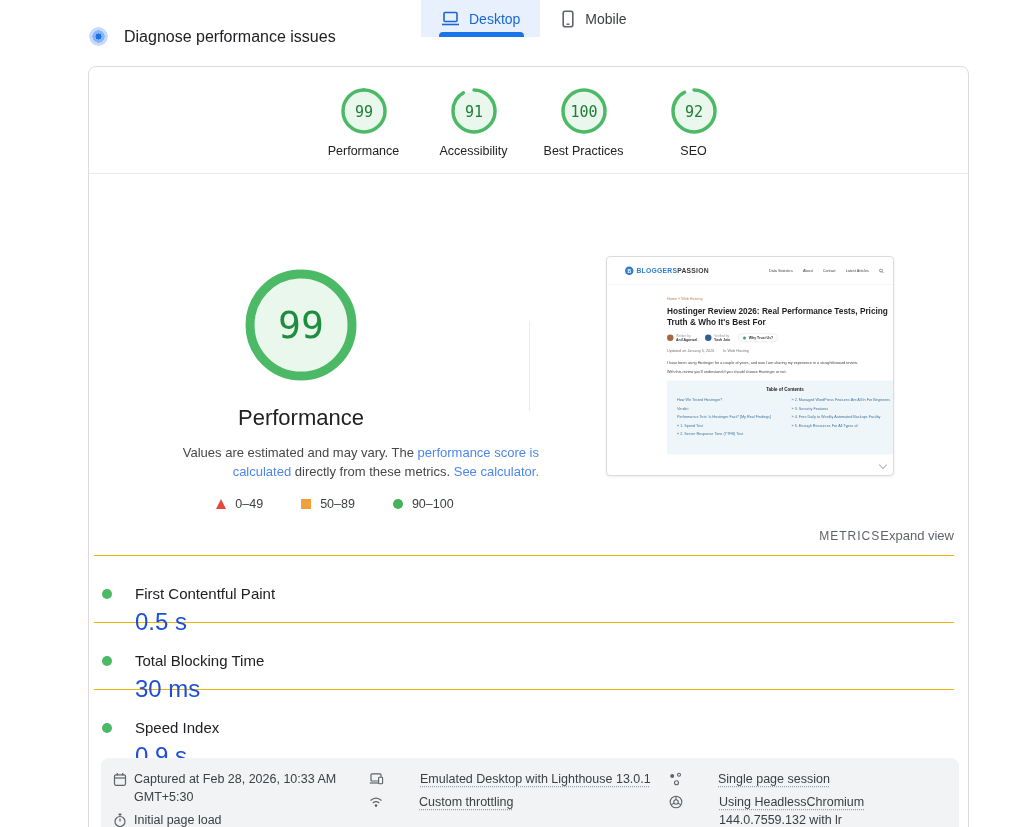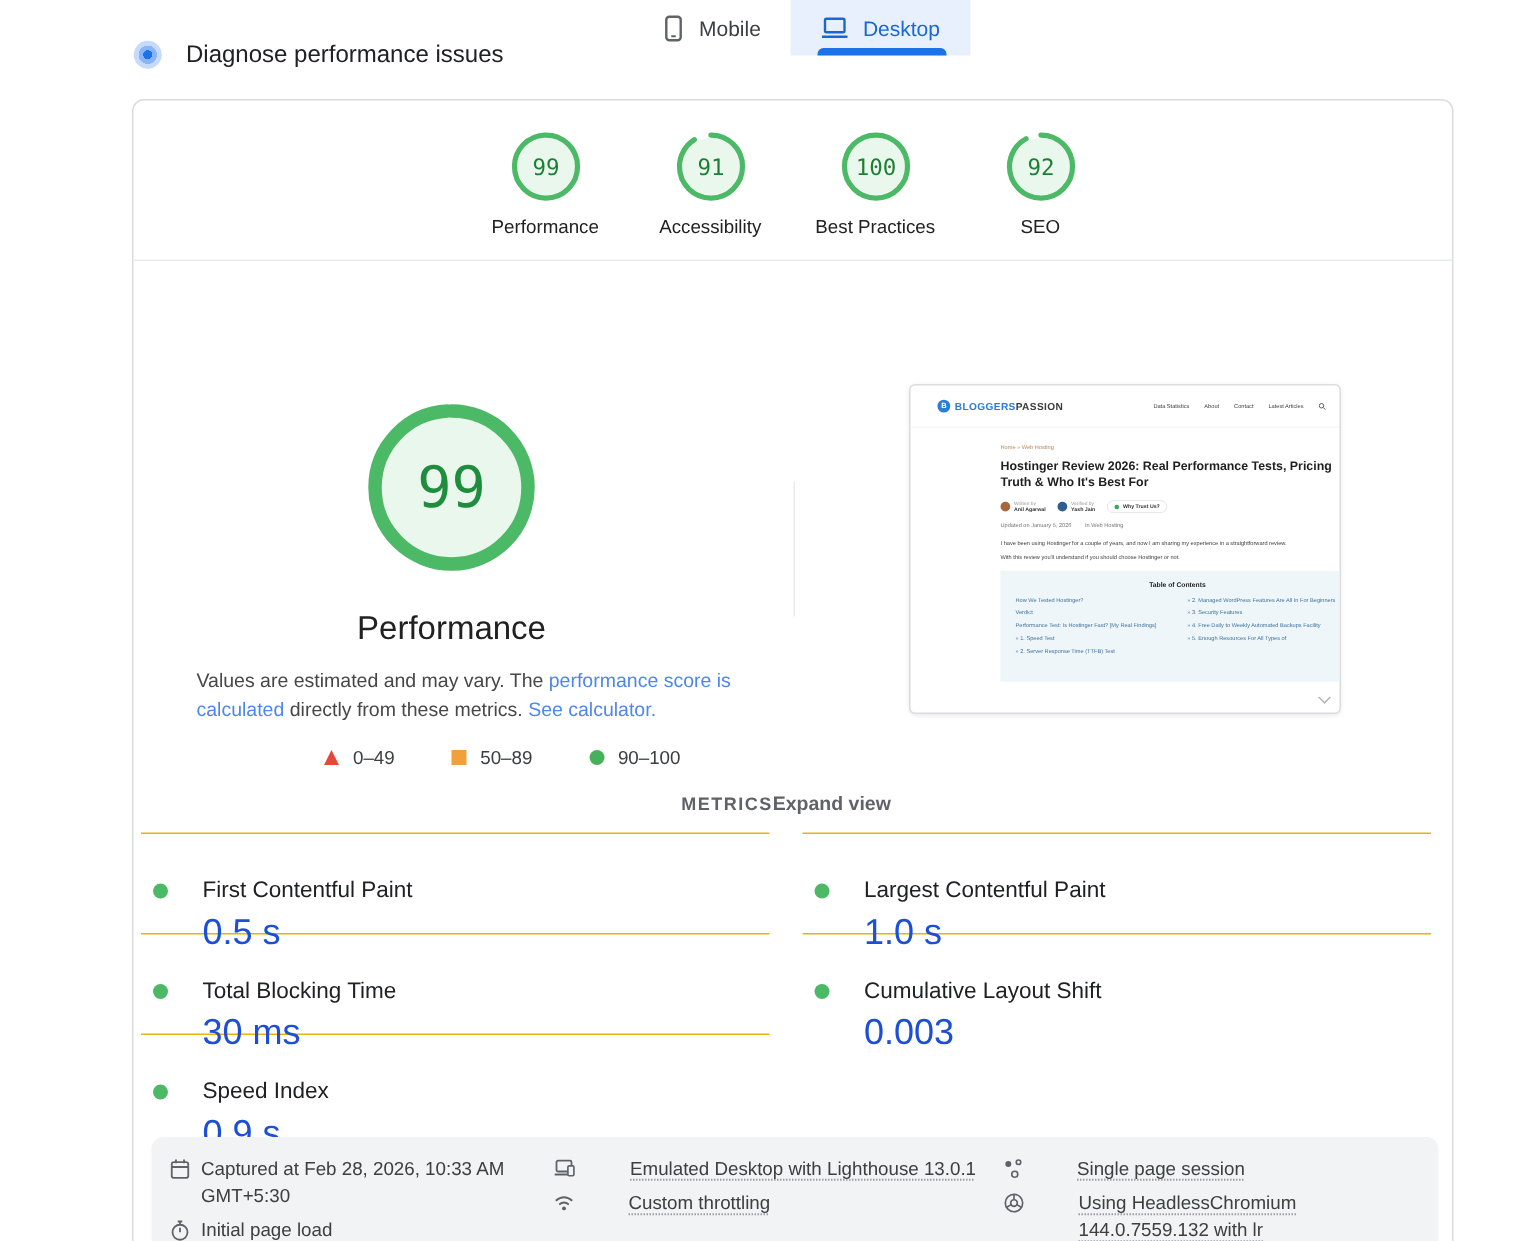--- a/index.html
+++ b/index.html
@@ -31,21 +31,21 @@
   .gauge-block svg { display:block; margin:0 auto; }
   .gauge-label { margin-top:9px; font-size:12.5px; font-weight:500; color:#212121; white-space:nowrap; }
   .gauge-num { font-family:"DejaVu Sans Mono", monospace; font-size:15px; fill:#1e7e34; }
 
   
   .summary { position:absolute; left:0; top:107px; width:492px; }
   .big-wrap { width:424px; text-align:center; }
   .big-wrap svg { margin-top:95px; }
   .big-num { font-family:"DejaVu Sans Mono", monospace; font-size:38px; fill:#1e8e3e; }
   .perf-title { margin-top:20px; font-size:22px; font-weight:400; color:#212121; }
-  .desc { margin:12px auto 0; width:408px; text-align:left; font-size:13px;
+  .desc { margin:12px auto 0; width:408px; text-align:right; font-size:13px;
     line-height:19px; color:#474747; }
   .desc a { color:#4d86ec; text-decoration:none; cursor:pointer; }
   .legend { margin-top:16px; display:flex; justify-content:center; gap:38px;
     align-items:center; font-size:12.5px; color:#3c4043; }
   .legend .item { display:flex; align-items:center; gap:9px; }
   .tri { width:0; height:0; border-left:5.5px solid transparent;
     border-right:5.5px solid transparent; border-bottom:10px solid #e5493d; }
   .sq { width:10px; height:10px; background:#f0a13c; }
   .dotg { width:10px; height:10px; border-radius:50%; background:#45b25b; }
 
@@ -86,21 +86,21 @@
   .t-toc-title { text-align:center; font-size:9px; font-weight:700; color:#222; }
   .t-toc-cols { margin-top:10px; display:flex; gap:26px; }
   .t-toc-cols ul { flex:1; list-style:none; }
   .t-toc-cols li { font-size:7.5px; line-height:11px; color:#41749f; margin-bottom:6px; }
   .t-caret { position:absolute; right:7px; bottom:7px; width:6px; height:6px;
     border-right:1.4px solid #b0b3b8; border-bottom:1.4px solid #b0b3b8;
     transform:rotate(45deg); }
 
   
   .metrics-head { position:absolute; top:461px; left:5px; right:14px; display:flex;
-    justify-content:center; align-items:baseline;font-weight:bold; }
+    justify-content:flex-end; align-items:baseline; }
   .metrics-cap { font-size:12px; letter-spacing:1px; color:#5f6368; }
   .expand { font-size:13px; color:#5f6368; cursor:pointer; }
   .metrics-grid { position:absolute; top:488px; left:5px; right:14px; display:flex; gap:22px; }
   .mcol { flex:1; }
   .metric-row { border-top:1px solid #eab308; height:67px; padding-top:29px; }
   .m-top { display:flex; align-items:flex-start; }
   .m-dot { width:10px; height:10px; border-radius:50%; background:#4cb966; margin:4px 0 0 8px; flex:none; }
   .m-label { margin-left:23px; font-size:15px; color:#202124; }
   .m-value { margin:6px 0 0 41px; font-size:24px; color:#1d4ed8; }
 
@@ -112,34 +112,34 @@
     font-size:12.5px; line-height:18px; color:#3c4043; }
   .f-item svg { flex:none; margin-top:2px; }
   .f-link { text-decoration:underline dotted #9aa0a6; text-underline-offset:3px;
     cursor:pointer; max-width:250px;margin-left:29px; }
   .fcol3 .f-link { max-width:248px; }
 </style>
 </head>
 <body>
 
 <div class="tabs">
-  <div class="tab">
-    <svg width="16" height="18" viewBox="0 0 16 18">
-      <rect x="3.2" y="1.2" width="9.6" height="15.6" rx="2" fill="none" stroke="#5f6368" stroke-width="1.6"></rect>
-      <line x1="6.5" y1="14.2" x2="9.5" y2="14.2" stroke="#5f6368" stroke-width="1.4"></line>
-    </svg>
-    <span>Mobile</span>
-  </div>
   <div class="tab active">
     <svg width="19" height="17" viewBox="0 0 19 17">
       <rect x="3" y="2.5" width="13" height="9" rx="1" fill="none" stroke="#1967d2" stroke-width="1.6"></rect>
       <line x1="1" y1="14.5" x2="18" y2="14.5" stroke="#1967d2" stroke-width="1.6"></line>
     </svg>
     <span>Desktop</span>
     <span class="bar"></span>
+  </div>
+  <div class="tab">
+    <svg width="16" height="18" viewBox="0 0 16 18">
+      <rect x="3.2" y="1.2" width="9.6" height="15.6" rx="2" fill="none" stroke="#5f6368" stroke-width="1.6"></rect>
+      <line x1="6.5" y1="14.2" x2="9.5" y2="14.2" stroke="#5f6368" stroke-width="1.4"></line>
+    </svg>
+    <span>Mobile</span>
   </div>
 </div>
 
 <div class="hdr">
   <span class="pulse"></span>
   <span class="hdr-title">Diagnose performance issues</span>
 </div>
 
 <div class="card">
 
@@ -298,36 +298,20 @@
         <div class="m-value">30 ms</div>
       </div>
       <div class="metric-row">
         <div class="m-top">
             <span class="m-dot"></span>
           <span class="m-label">Speed Index</span>
           </div>
         <div class="m-value">0.9 s</div>
       </div>
     </div>
-    <div class="mcol">
-      <div class="metric-row">
-        <div class="m-top">
-            <span class="m-dot"></span>
-          <span class="m-label">Largest Contentful Paint</span>
-          </div>
-        <div class="m-value">1.0 s</div>
-      </div>
-      <div class="metric-row">
-        <div class="m-top">
-            <span class="m-dot"></span>
-          <span class="m-label">Cumulative Layout Shift</span>
-          </div>
-        <div class="m-value">0.003</div>
-      </div>
-    </div>
   </div>
 
   <div class="foot">
     <div class="fcol1">
       <div class="f-item">
         <svg width="14" height="15" viewBox="0 0 14 15">
           <rect x="1.5" y="2.8" width="11" height="10.5" rx="1.5" fill="none" stroke="#5f6368" stroke-width="1.2"></rect>
           <line x1="1.5" y1="6" x2="12.5" y2="6" stroke="#5f6368" stroke-width="1.2"></line>
           <line x1="4.3" y1="1" x2="4.3" y2="3.5" stroke="#5f6368" stroke-width="1.2"></line>
           <line x1="9.7" y1="1" x2="9.7" y2="3.5" stroke="#5f6368" stroke-width="1.2"></line>

